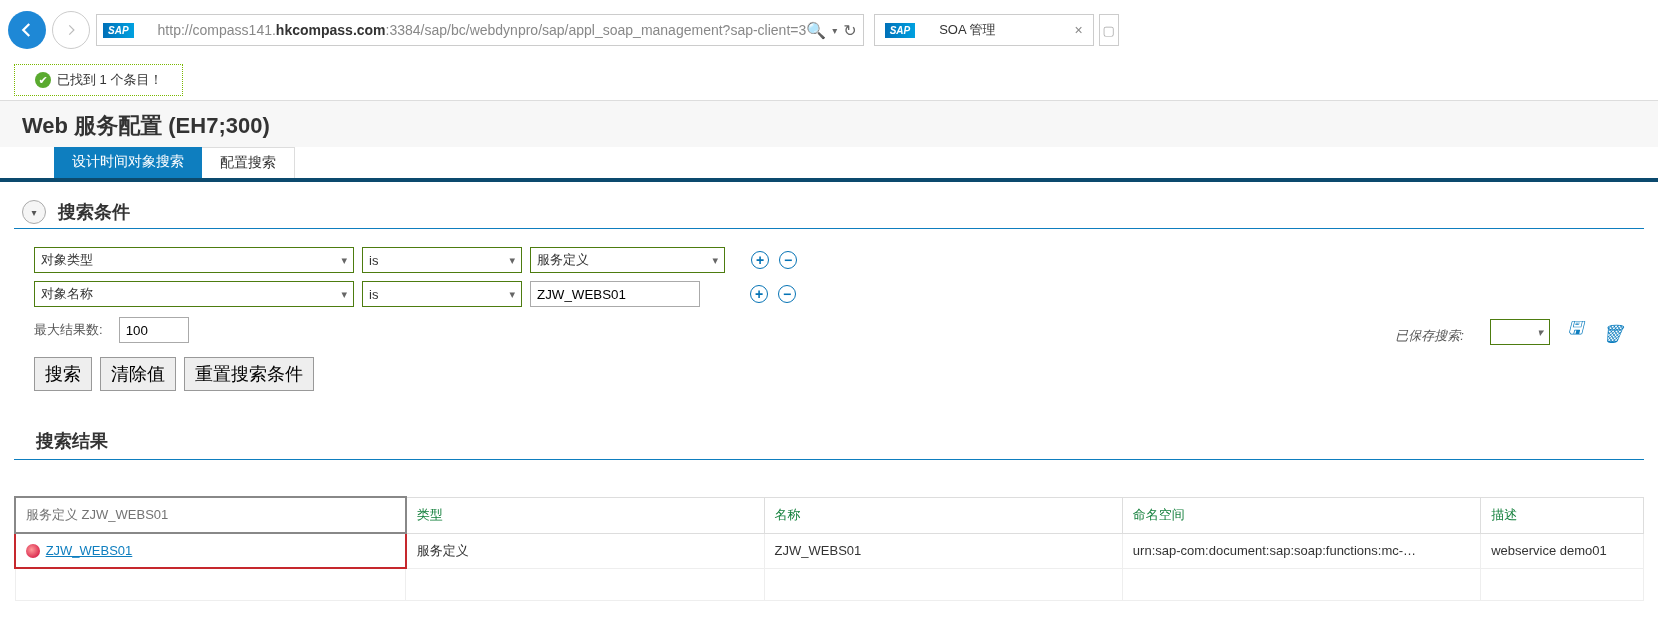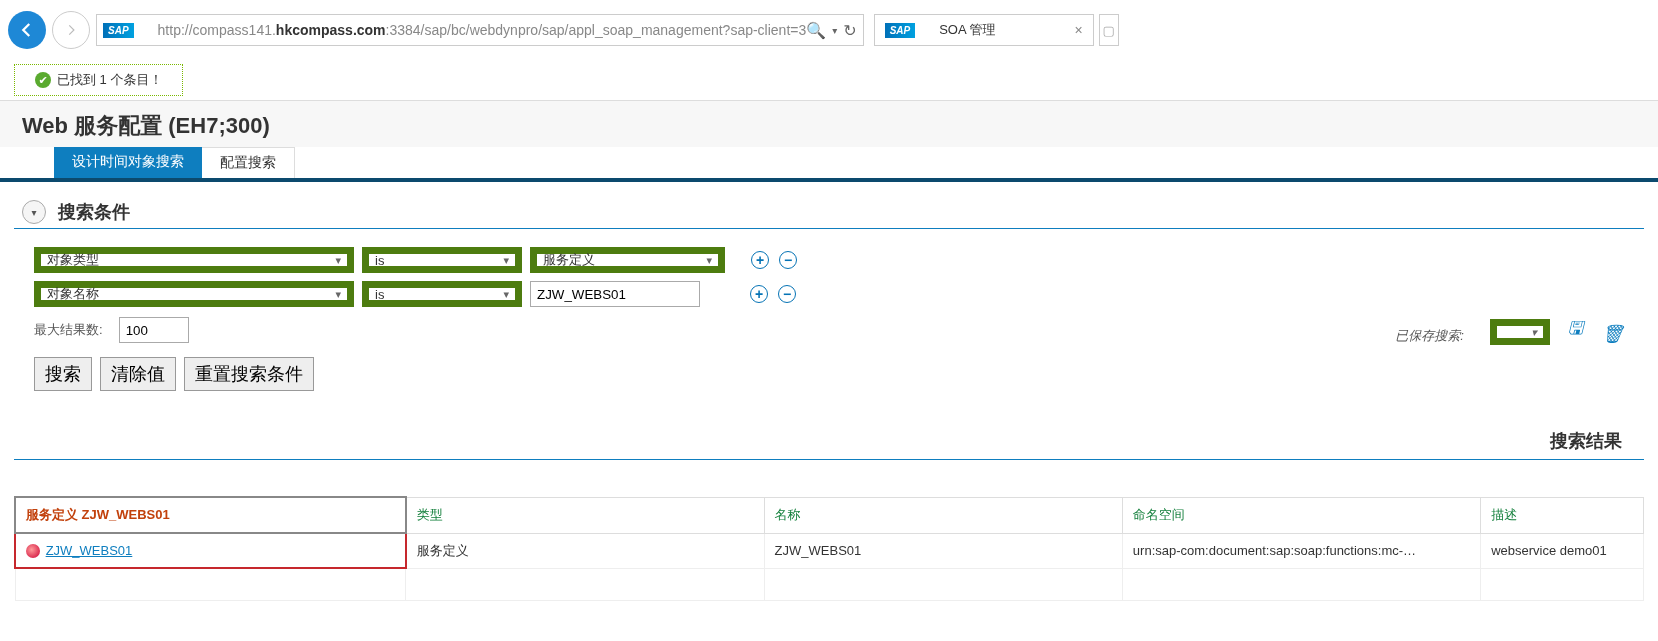--- a/index.html
+++ b/index.html
@@ -29,40 +29,40 @@
 .tab.active { background:#0e7ebf; color:#fff; }
 .tab.inactive { background:#fff; color:#333; border-top:1px solid #ddd; border-right:1px solid #ddd; }
 
 .content { padding:14px 14px 0 14px; }
 .section-hd { display:flex; align-items:center; gap:12px; padding:4px 8px; border-bottom:1px solid #0e7ebf; }
 .section-hd h3 { font-size:18px; font-weight:bold; }
 .col-btn { width:24px; height:24px; border-radius:50%; border:1px solid #aaa; background:#f5f5f5; display:flex; align-items:center; justify-content:center; font-size:10px; color:#555; }
 
 .criteria { padding:18px 20px; }
 .crit-row { display:flex; gap:8px; margin-bottom:8px; align-items:center; }
-.sel { border:7px solid #4d7c0f; height:26px; padding:3px 6px; background:#fff; position:relative; display:flex; align-items:center; }
+.sel { border:1px solid #4d7c0f; height:26px; padding:3px 6px; background:#fff; position:relative; display:flex; align-items:center; }
 .sel::after { content:"▾"; position:absolute; right:6px; color:#666; font-size:11px; }
 .w320 { width:320px; } .w170 { width:160px; } .w190 { width:195px; }
 .inp { border:1px solid #aaa; height:26px; padding:3px 6px; width:170px; }
 .ico-btn { width:18px; height:18px; border-radius:50%; display:flex; align-items:center; justify-content:center; font-size:14px; color:#0573b5; border:1px solid #0573b5; font-weight:bold; margin-left:2px; cursor:pointer; }
 .label { color:#555; margin-right:8px; }
 .w70 { width:70px; text-align:left; }
 
 .btn-row { display:flex; gap:8px; margin-top:12px; }
 .btn { background:#eee; border:1px solid #999; padding:4px 10px; cursor:pointer; font-size:18px; }
 
 .saved { display:flex; align-items:flex-end; gap:18px; margin-left:auto;font-style:italic; }
 .row3 { display:flex; align-items:center; }
 .save-ico { color:#0e7ebf; font-size:18px; }
 
-.results-title { font-size:18px; font-weight:bold; padding:20px 22px 6px; border-bottom:1px solid #0e7ebf; margin-bottom:36px;text-align:right; }
+.results-title { font-size:18px; font-weight:bold; padding:20px 22px 6px; border-bottom:1px solid #0e7ebf; margin-bottom:36px; }
 
 .tbl { width:100%; border-collapse:collapse; }
 .tbl th { text-align:left; padding:8px 10px; border:1px solid #ddd; font-weight:normal; color:#15803d; background:#fff; }
-.tbl th.first { border:2px solid #888; color:#c2410c;font-weight:bold; }
+.tbl th.first { border:2px solid #888; color:#737373; }
 .tbl td { padding:8px 10px; border:1px solid #eee; }
 .link-cell { border:2px solid #c6282d !important; }
 .link-cell a { color:#0e7ebf; text-decoration:underline; }
 .srv-ico { display:inline-block; width:14px; height:14px; border-radius:50%; background:radial-gradient(circle at 40% 40%,#f99,#c03); margin-right:2px; vertical-align:middle; }
 </style>
 </head>
 <body>
 
 
 

